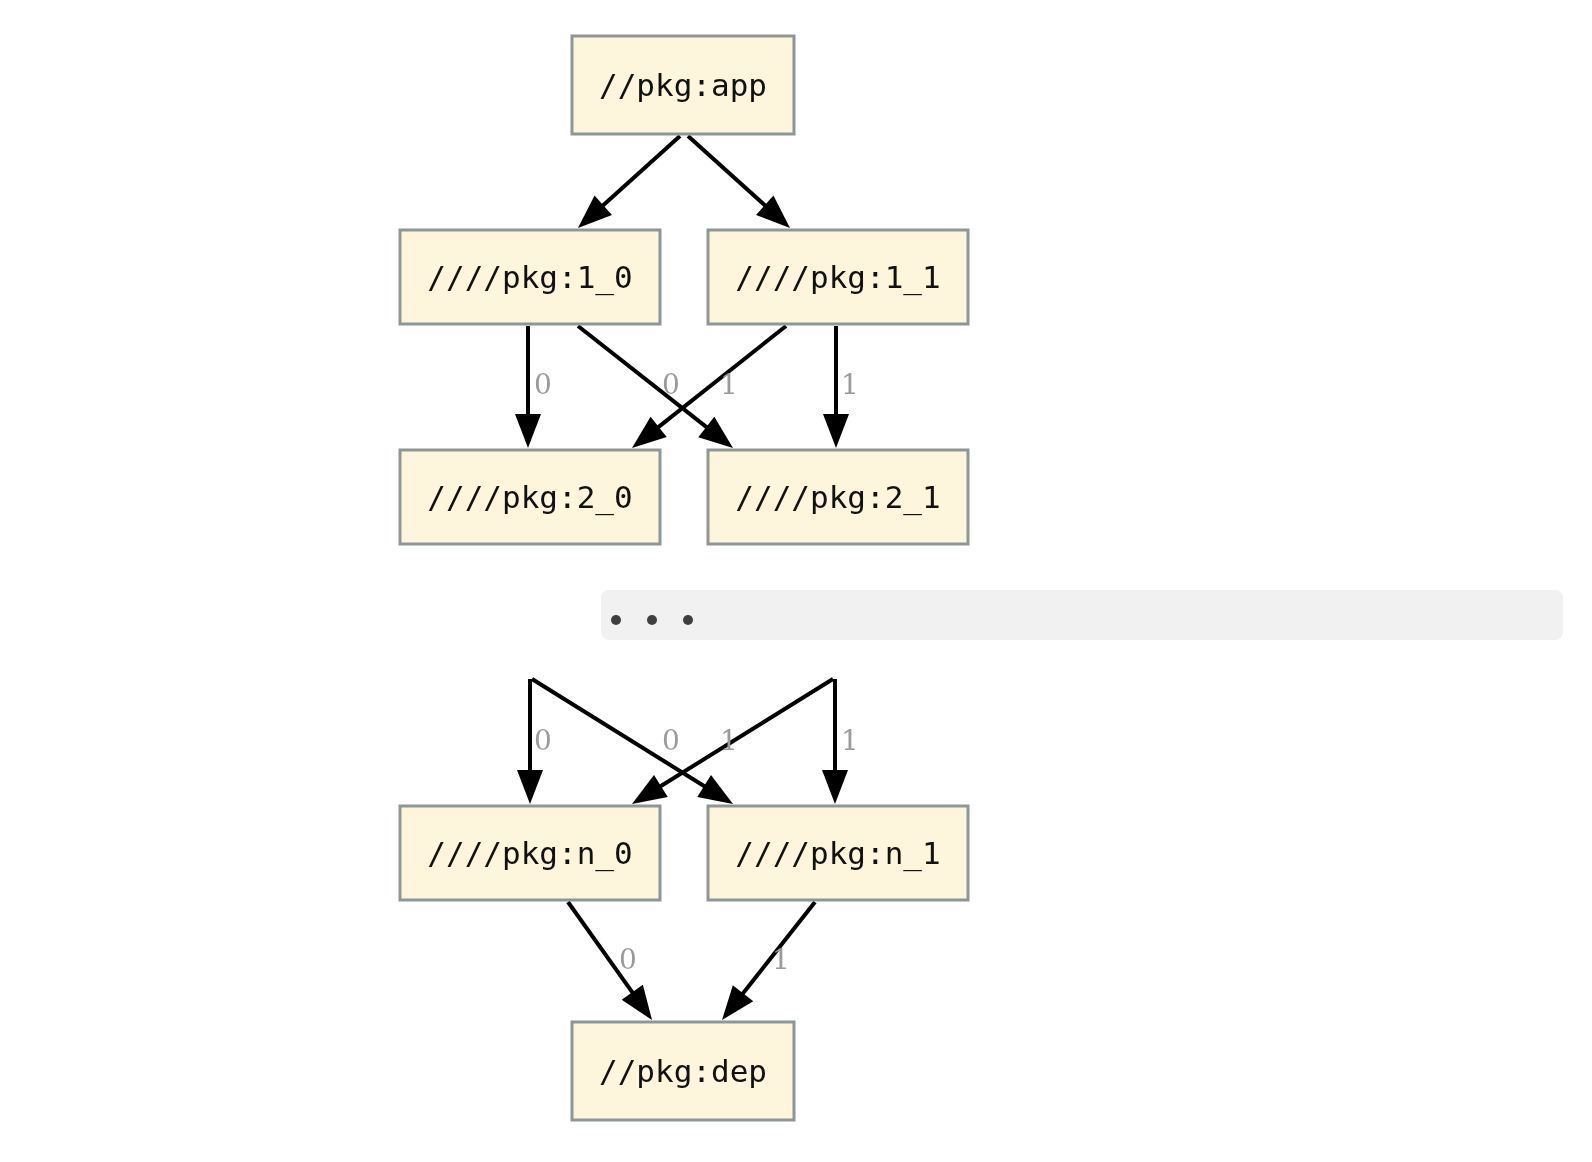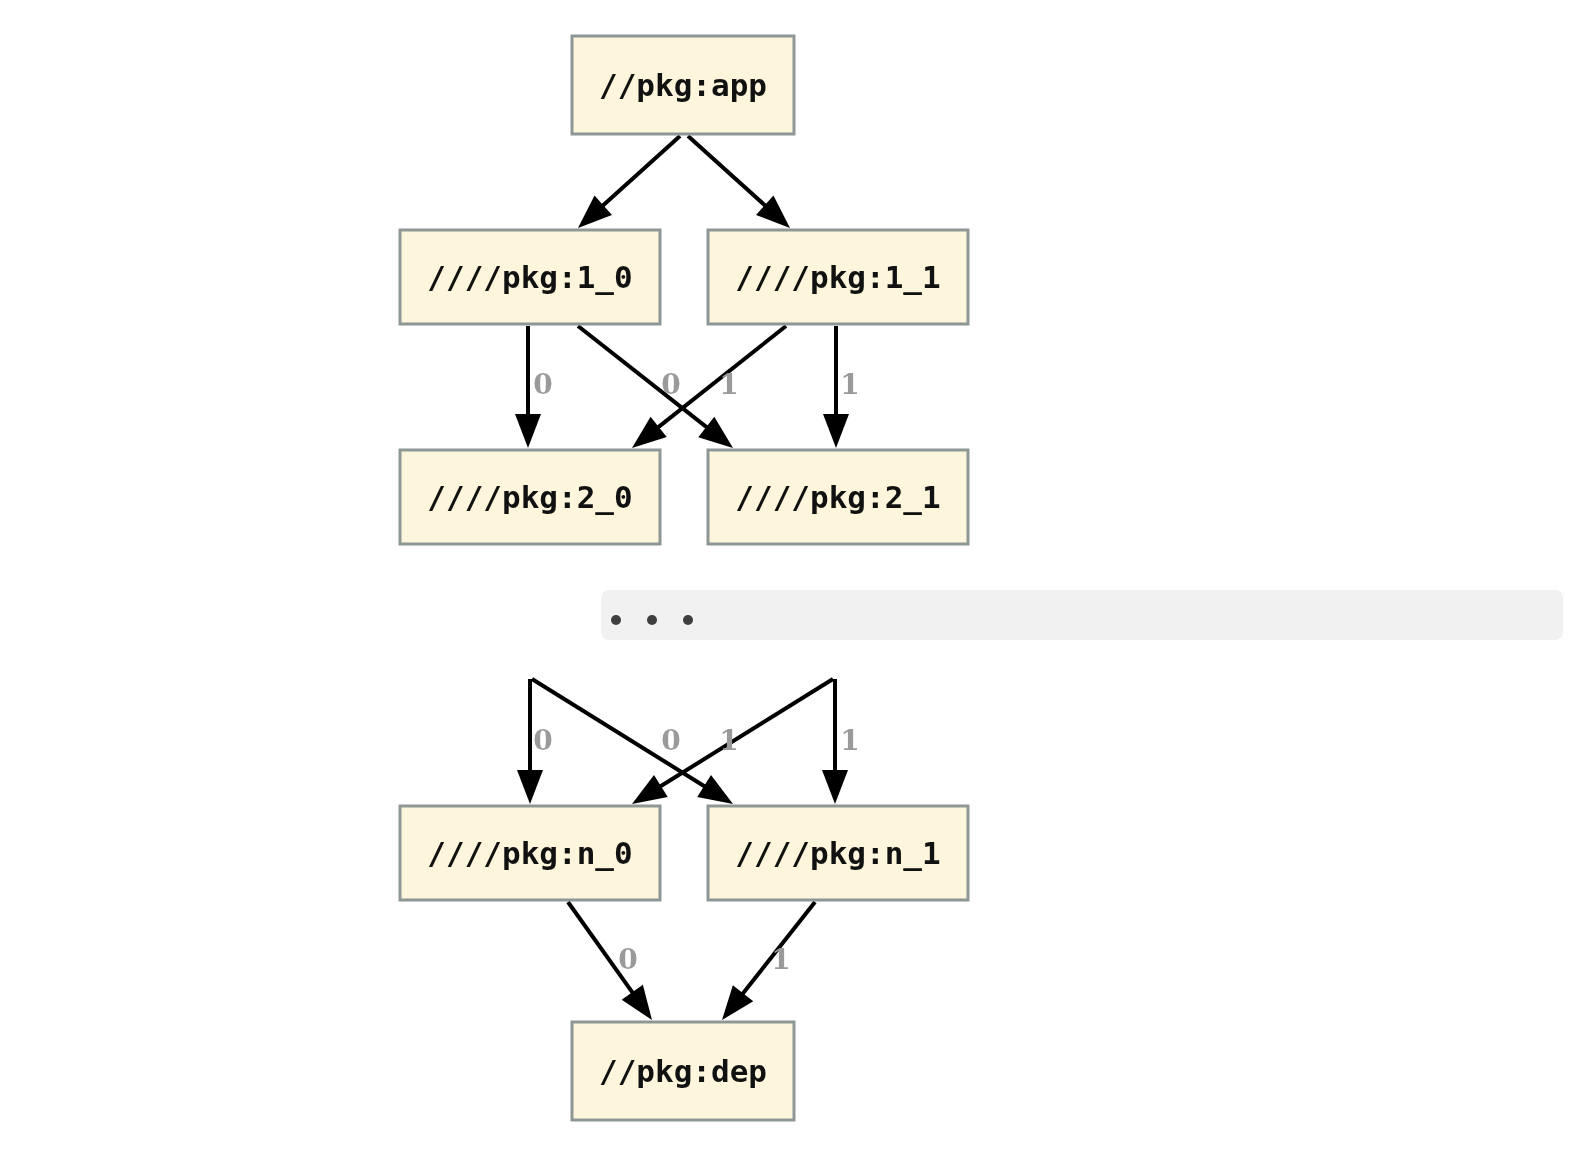--- a/index.html
+++ b/index.html
@@ -13,21 +13,20 @@
     height: 1162px;
     position: relative;
     overflow: hidden;
     font-family: "DejaVu Sans Mono", "Liberation Mono", monospace;
   }
   #graph-root {
     position: absolute;
     inset: 0;
     width: 1592px;
     height: 1074px;
-    font-weight: bold;
   }
   svg#graph-canvas {
     position: absolute;
     left: 0;
     top: 0;
     width: 1592px;
     height: 1162px;
     display: block;
   }
   .node-rect {

